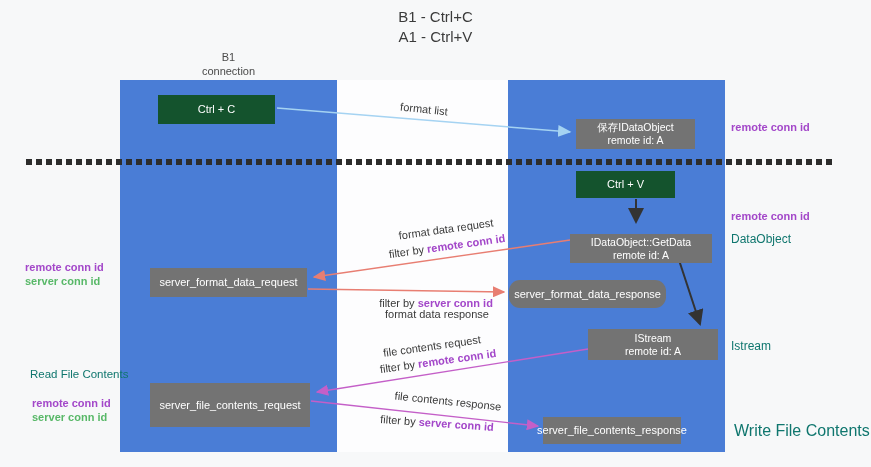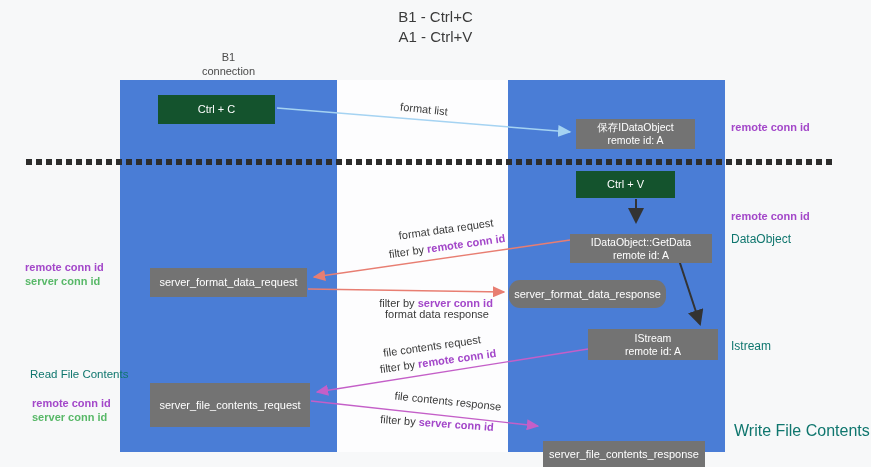--- a/index.html
+++ b/index.html
@@ -33,21 +33,21 @@
   .orange{background:#737373;}
   .green{background:#14532d;}
   .b-ctrlc{left:158px;top:95px;width:117px;height:29px;}
   .b-save{left:576px;top:119px;width:119px;height:30px;}
   .b-ctrlv{left:576px;top:171px;width:99px;height:27px;}
   .b-getdata{left:570px;top:234px;width:142px;height:29px;}
   .b-freq{left:150px;top:268px;width:157px;height:29px;}
   .b-fresp{left:509px;top:280px;width:157px;height:28px;border-radius:11px;}
   .b-istream{left:588px;top:329px;width:130px;height:31px;}
   .b-fcreq{left:150px;top:383px;width:160px;height:44px;}
-  .b-fcresp{left:543px;top:417px;width:162px;height:27px;margin-top:24px;}
+  .b-fcresp{left:543px;top:417px;width:138px;height:27px;}
   .ann{font-size:11px;color:#0f766e;white-space:nowrap;}
   .purple{color:#a347c9;font-weight:bold;}
   .greenlbl{color:#58b868;font-weight:bold;}
   .edge-label{
     font-size:11px;color:#3a3a3a;white-space:nowrap;
     transform-origin:center;
   }
   .r-neg{transform:translateX(-50%) rotate(-8deg);}
   .r-pos{transform:translateX(-50%) rotate(6deg);}
   .r-pos-sm{transform:translateX(-50%) rotate(4deg);}

